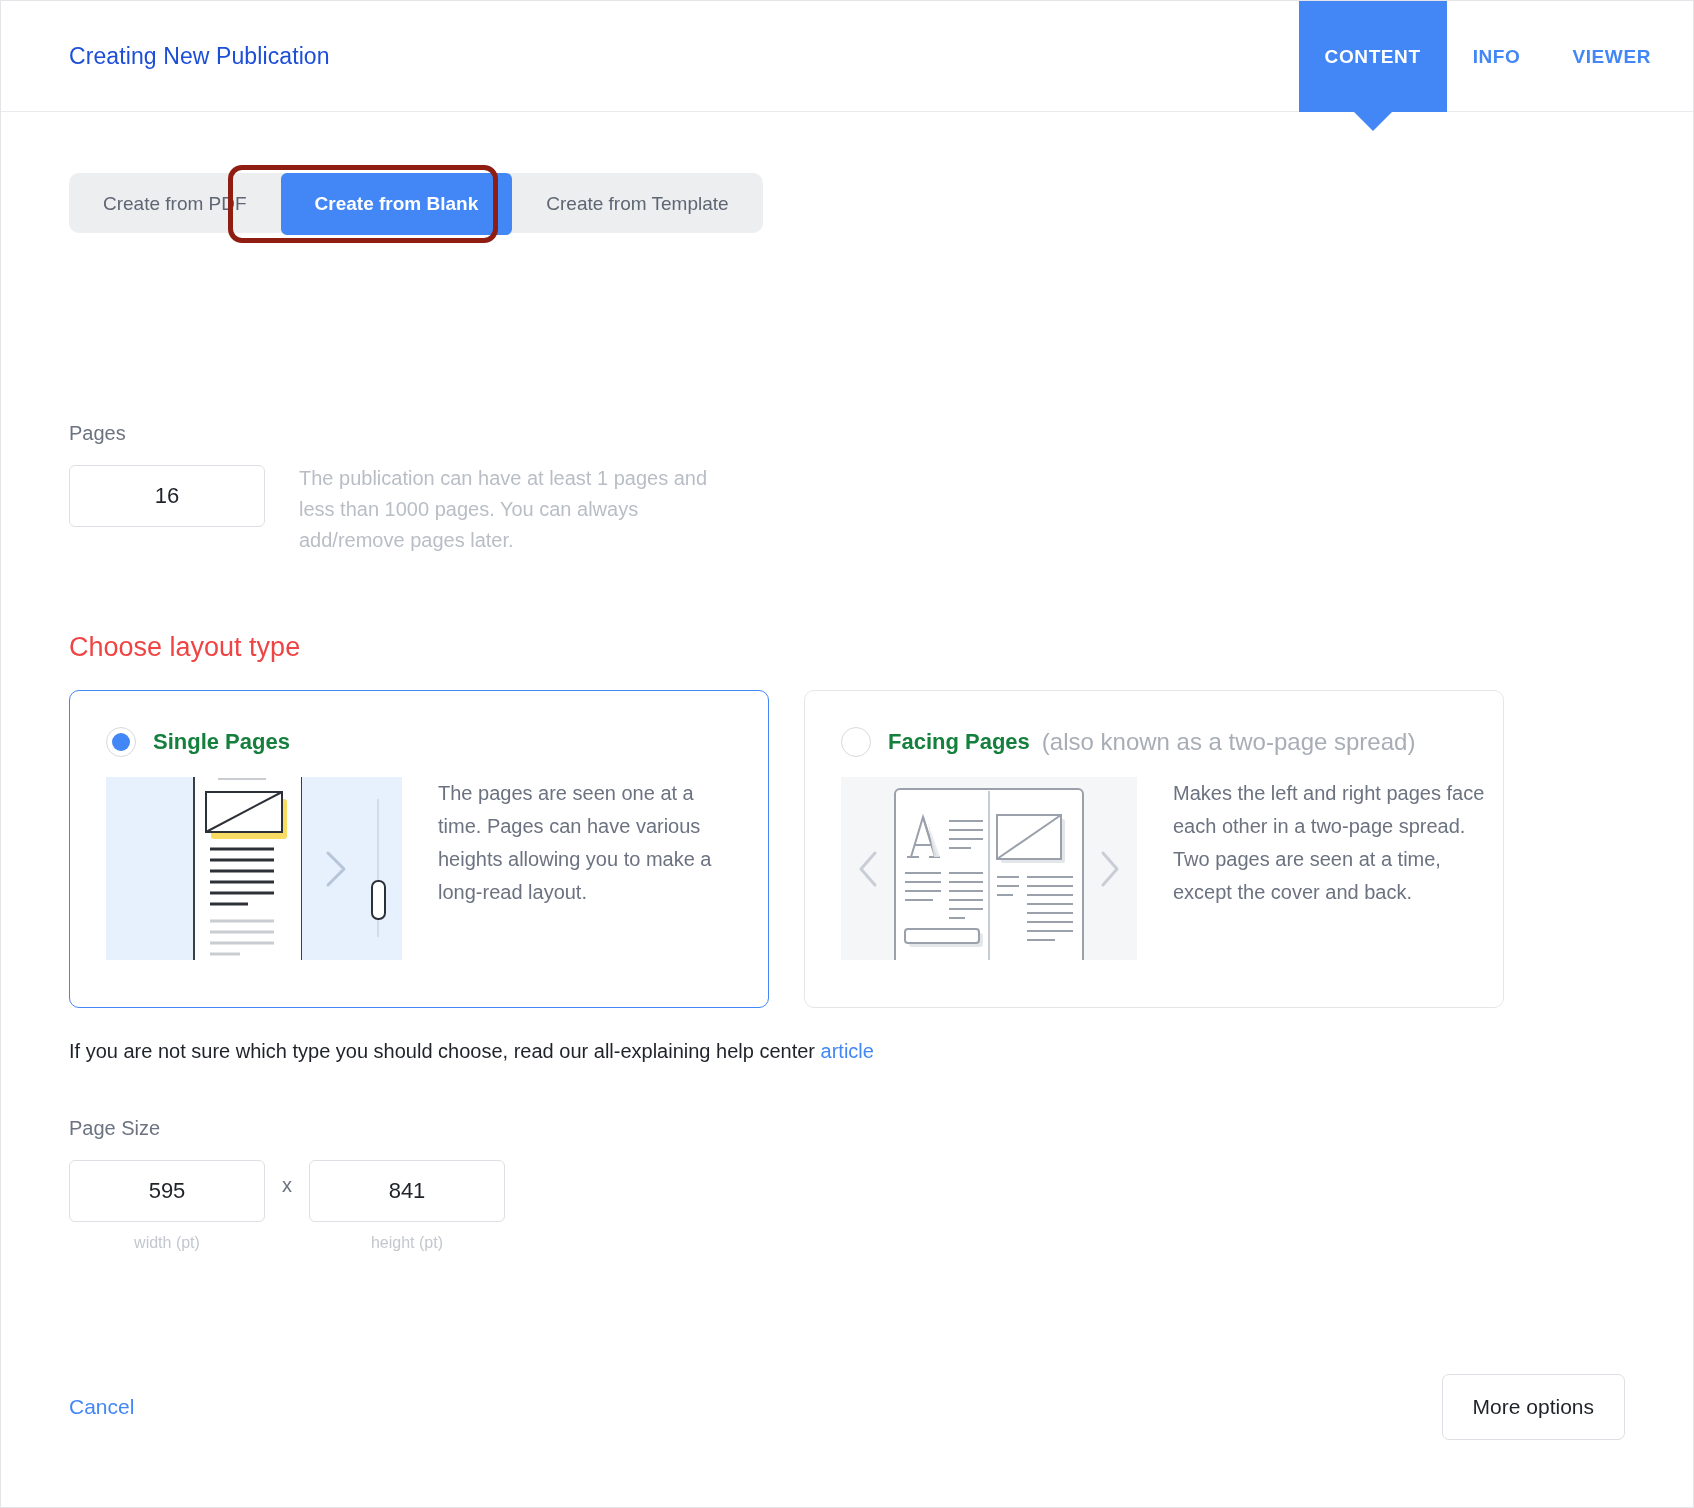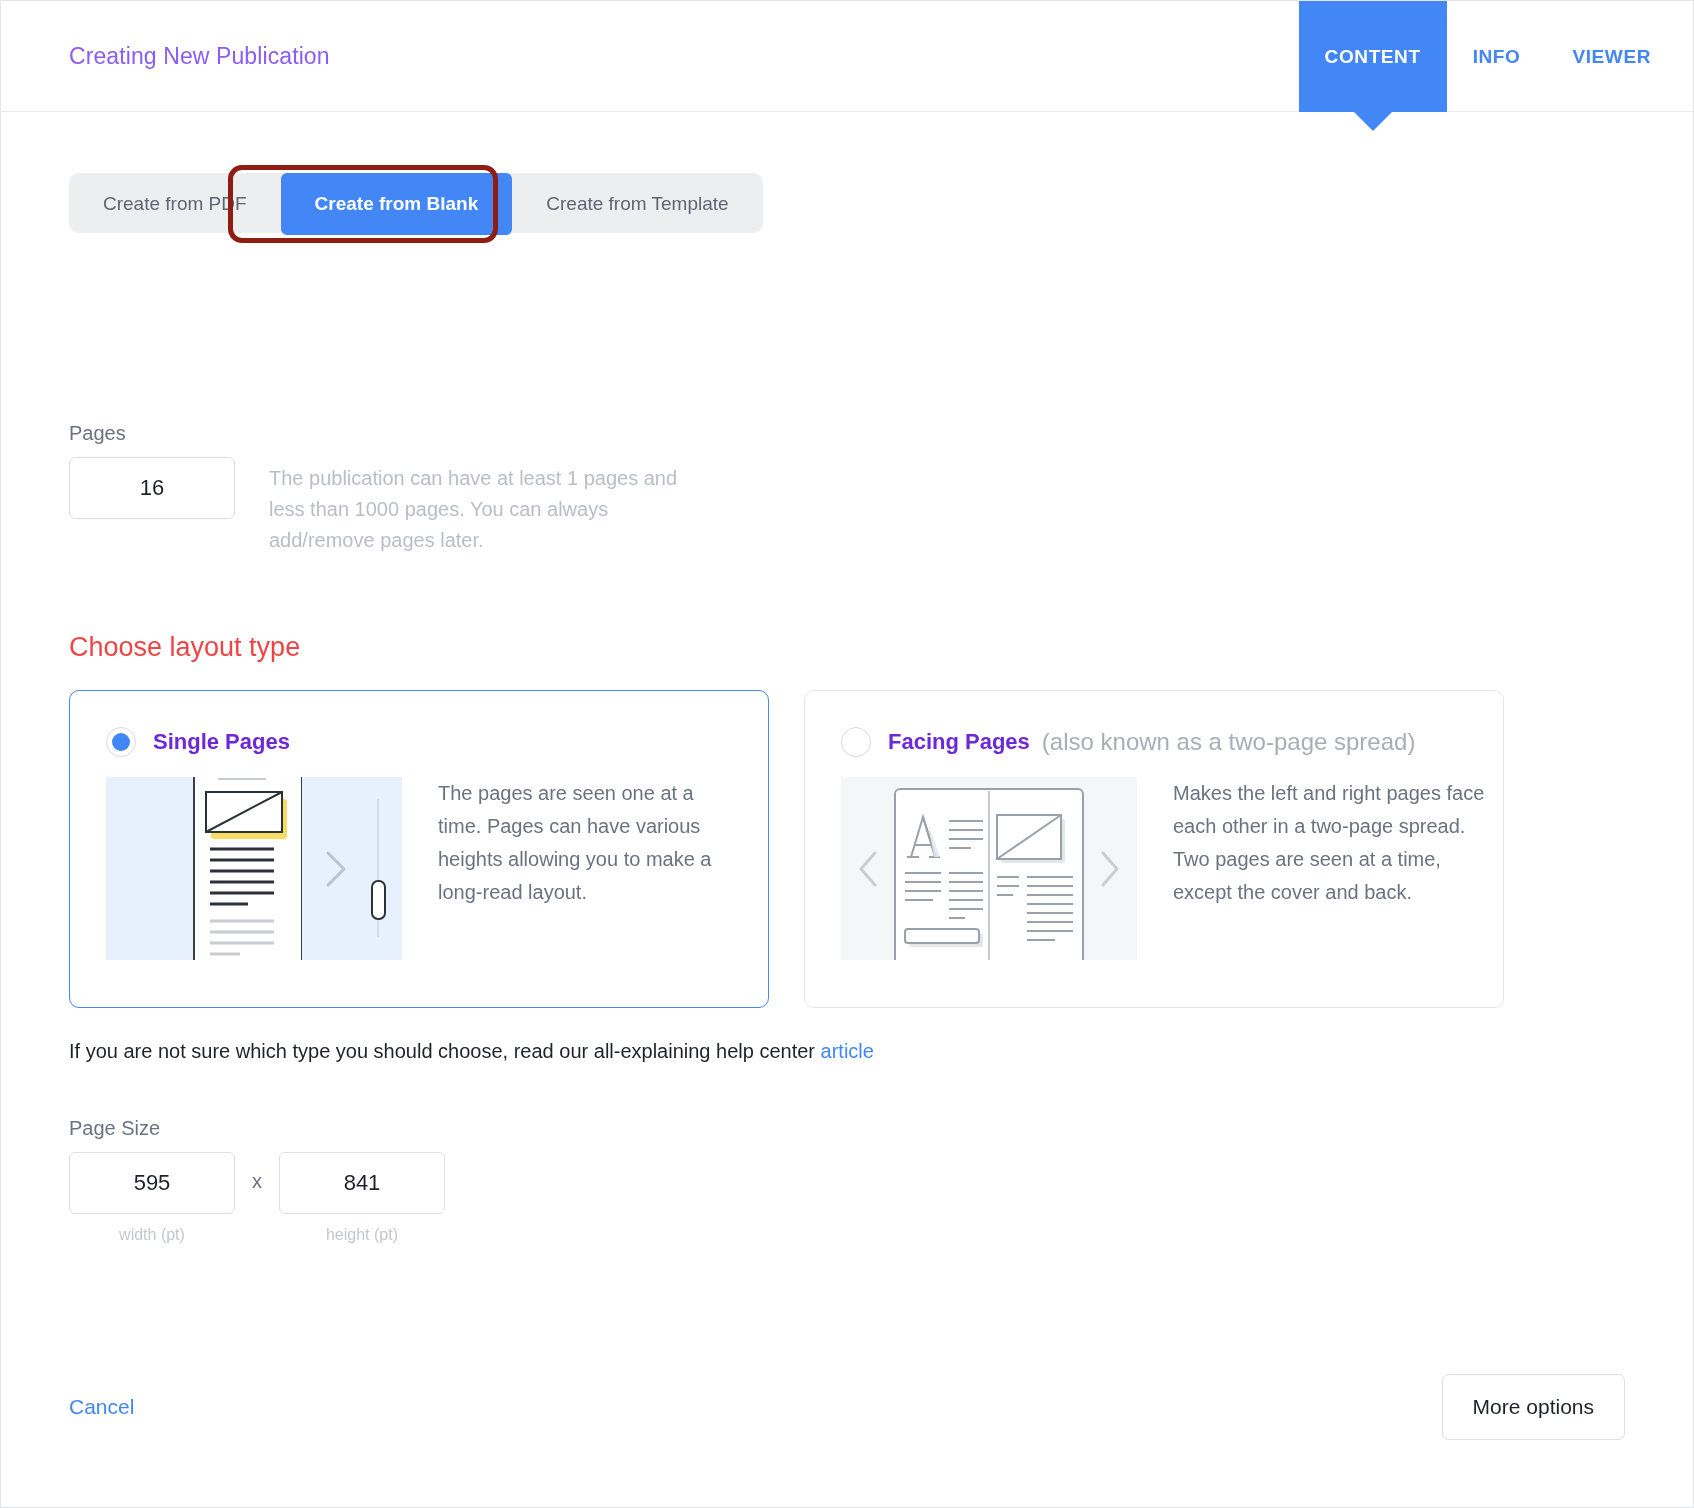--- a/index.html
+++ b/index.html
@@ -26,21 +26,21 @@
     position: relative;
     height: 111px;
     border-bottom: 1px solid #e8eaed;
     box-sizing: border-box;
   }
   .header-title {
     position: absolute;
     left: 68px;
     top: 42px;
     font-size: 23px;
-    color: #8b5cf6;
+    color: #1d4ed8;
     letter-spacing: 0.1px;
   }
   .tabs {
     position: absolute;
     right: 0;
     top: 0;
     height: 111px;
     display: flex;
     align-items: flex-start;
   }
@@ -128,32 +128,33 @@
     color: #6b7280;
   }
   .pages-block {
     position: absolute;
     left: 68px;
     top: 310px;
   }
   .pages-label { display: block; margin-bottom: 12px; }
   .pages-row { display: flex; align-items: flex-start; }
   .input-box {
-    width: 166px;
+    width: 196px;
     height: 62px;
     border: 1px solid #dcdfe3;
     border-radius: 6px;
     box-sizing: border-box;
     display: flex;
     align-items: center;
     justify-content: center;
     background: #fff;
     font-size: 22px;
     color: #1f2329;
     cursor: text;
+    margin-top: 8px;
   }
   .pages-hint {
     margin-left: 34px;
     width: 440px;
     font-size: 20px;
     line-height: 31px;
     color: #b9bec6;
     padding-top: 6px;
   }
 
@@ -207,21 +208,21 @@
     content: "";
     width: 18px;
     height: 18px;
     border-radius: 50%;
     background: #4287f5;
   }
   .card-title {
     margin-left: 17px;
     font-size: 22px;
     font-weight: bold;
-    color: #6d28d9;
+    color: #15803d;
     white-space: nowrap;
   }
   .card-subtitle {
     margin-left: 12px;
     font-size: 24px;
     color: #a8adb6;
     white-space: nowrap;
   }
   .card-body {
     display: flex;

